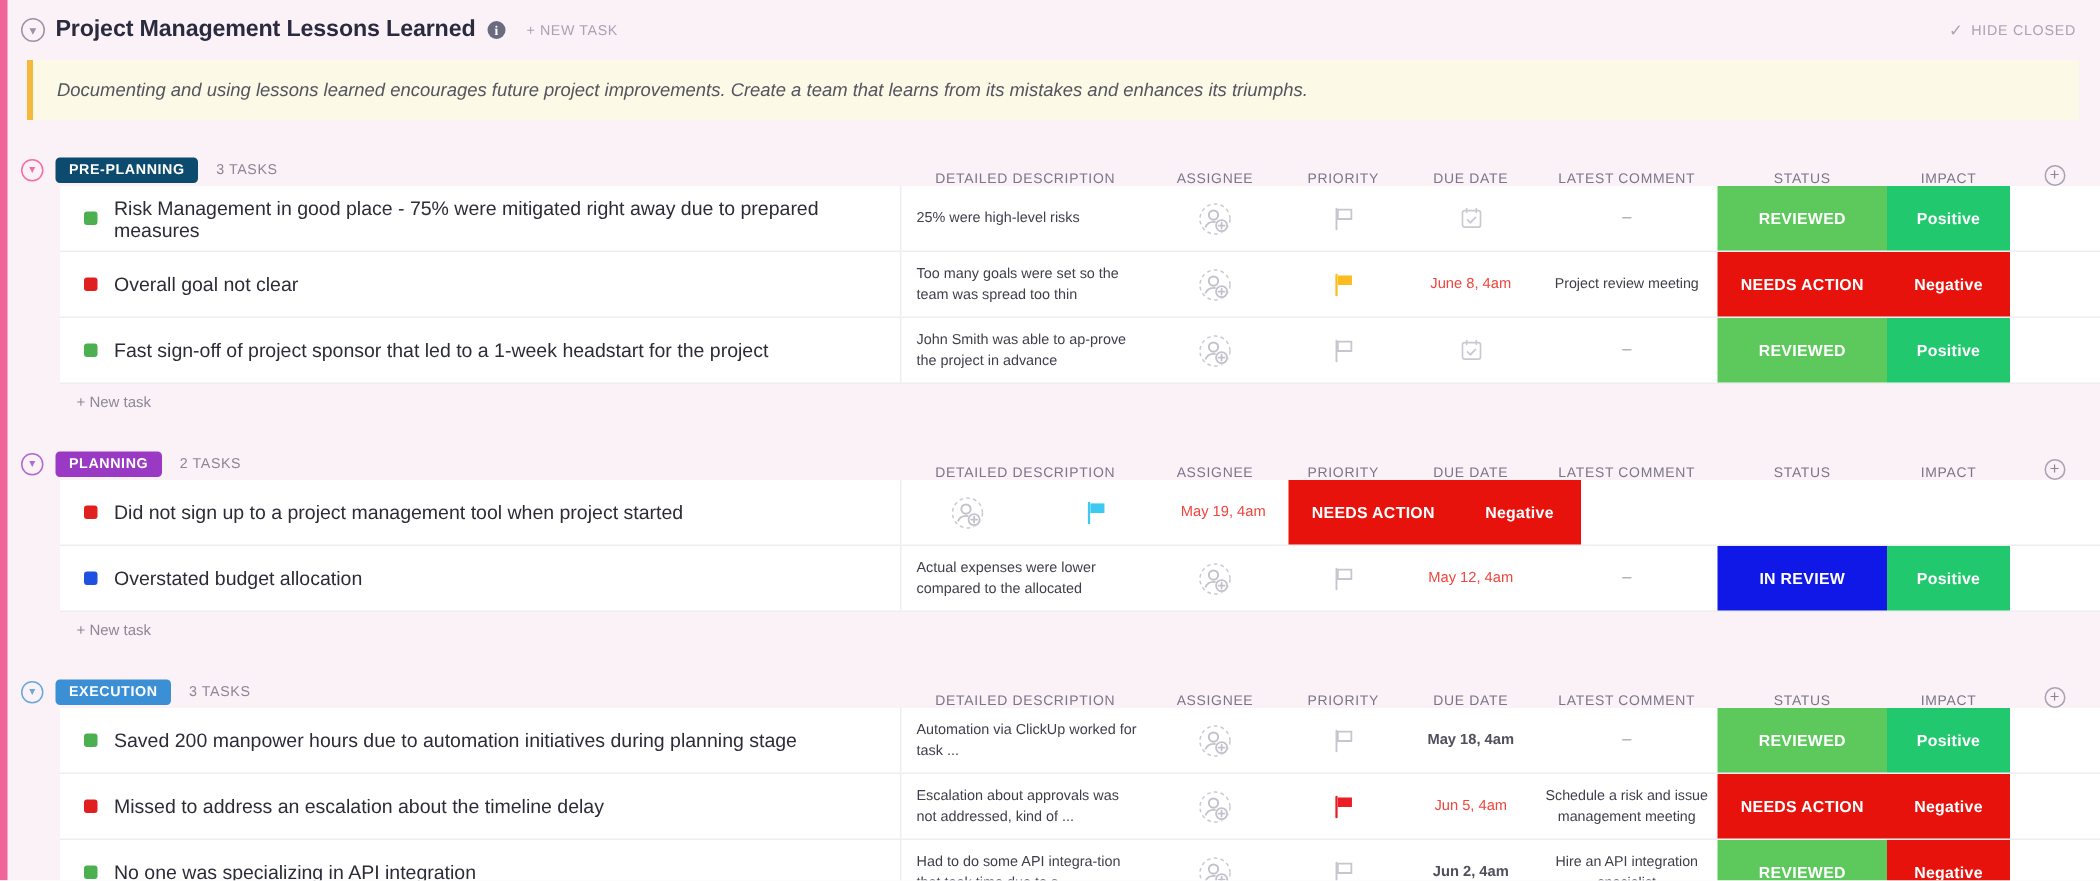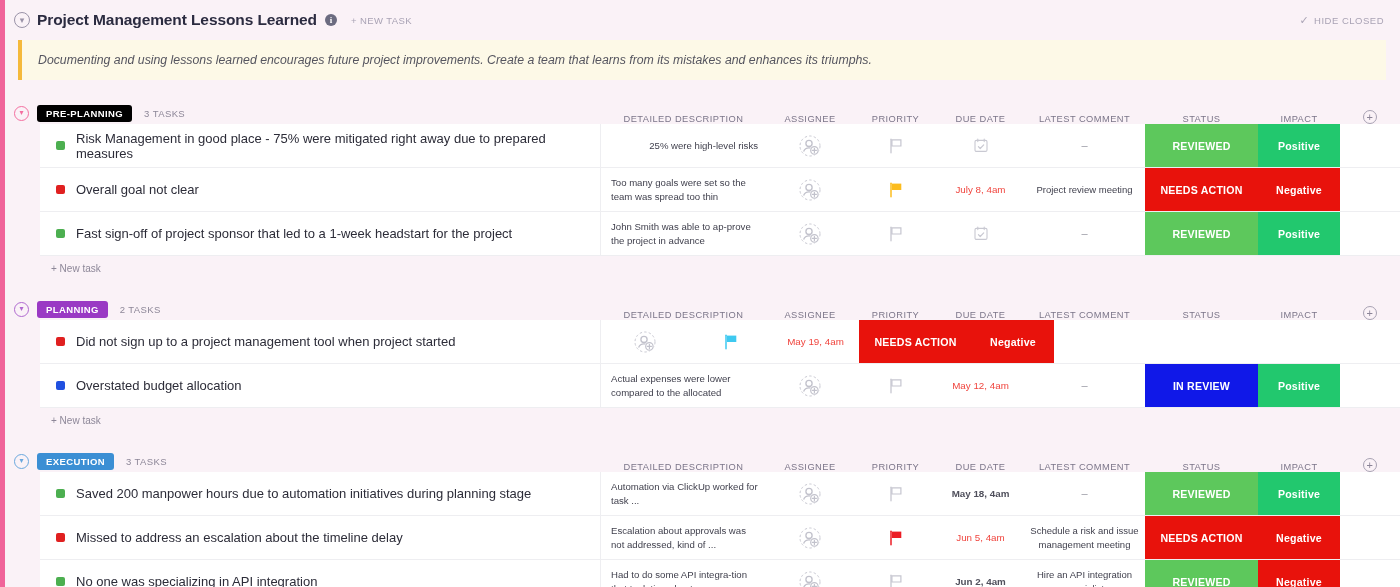--- a/index.html
+++ b/index.html
@@ -191,21 +191,21 @@
   .task-title {
     font-size: 13px;
     color: #2c2c38;
   }
   .cell {
     display: flex; align-items: center; justify-content: center;
     text-align: center;
   }
   .cell-desc {
     width: 165px;
-    justify-content: flex-end;
+    justify-content: flex-start;
     padding-left: 10px; padding-right: 8px;
     text-align: left;
   }
   .cell-desc span {
     font-size: 9.6px;
     color: #3f3f4c;
     line-height: 1.45;
     display: block;
   }
   .cell-assignee { width: 88px; }
@@ -271,21 +271,21 @@
   </div>
 
   <div class="desc-banner">
     <span>Documenting and using lessons learned encourages future project improvements. Create a team that learns from its mistakes and enhances its triumphs.</span>
   </div>
 
   <div id="groups-container">
       <div class="group">
         <div class="group-header">
           <div class="group-chev" style="border-color:#f46fa0;color:#f46fa0;">▾</div>
-     <div class="status-badge" style="background:#000000;">PRE-PLANNING</div>
+     <div class="status-badge" style="background:#0c4a6e;">PRE-PLANNING</div>
      <div class="task-count">3 TASKS</div>
      <div class="col-headers">
        <div class="ch ch-desc">DETAILED DESCRIPTION</div>
        <div class="ch ch-assign">ASSIGNEE</div>
        <div class="ch ch-prio">PRIORITY</div>
        <div class="ch ch-due">DUE DATE</div>
        <div class="ch ch-comm">LATEST COMMENT</div>
        <div class="ch ch-status">STATUS</div>
        <div class="ch ch-impact">IMPACT</div>
        <div class="ch ch-plus">
@@ -364,21 +364,21 @@
             </div>
        <div class="cell cell-priority">
               <span class="cell-icon">
       <svg width="14" height="16" viewBox="0 0 14 16">
         <path d="M2 1.2v13.6" stroke="#fcbc1d" stroke-width="1.5" stroke-linecap="round"></path>
         <path d="M2.9 1.6h9.4v6.4H2.9z" fill="#fcbc1d"></path>
       </svg>
               </span>
             </div>
        <div class="cell cell-due">
-              <span class="due-text due-overdue">July 8, 4am</span>
+              <span class="due-text due-overdue">June 8, 4am</span>
             </div>
        <div class="cell cell-comment">
               <span>Project review meeting</span>
             </div>
        <div class="cell cell-status">
          <span class="pill" style="background:#e8120c;">NEEDS ACTION</span>
        </div>
        <div class="cell cell-impact">
          <span class="pill impact" style="background:#e8120c;">Negative</span>
        </div>

